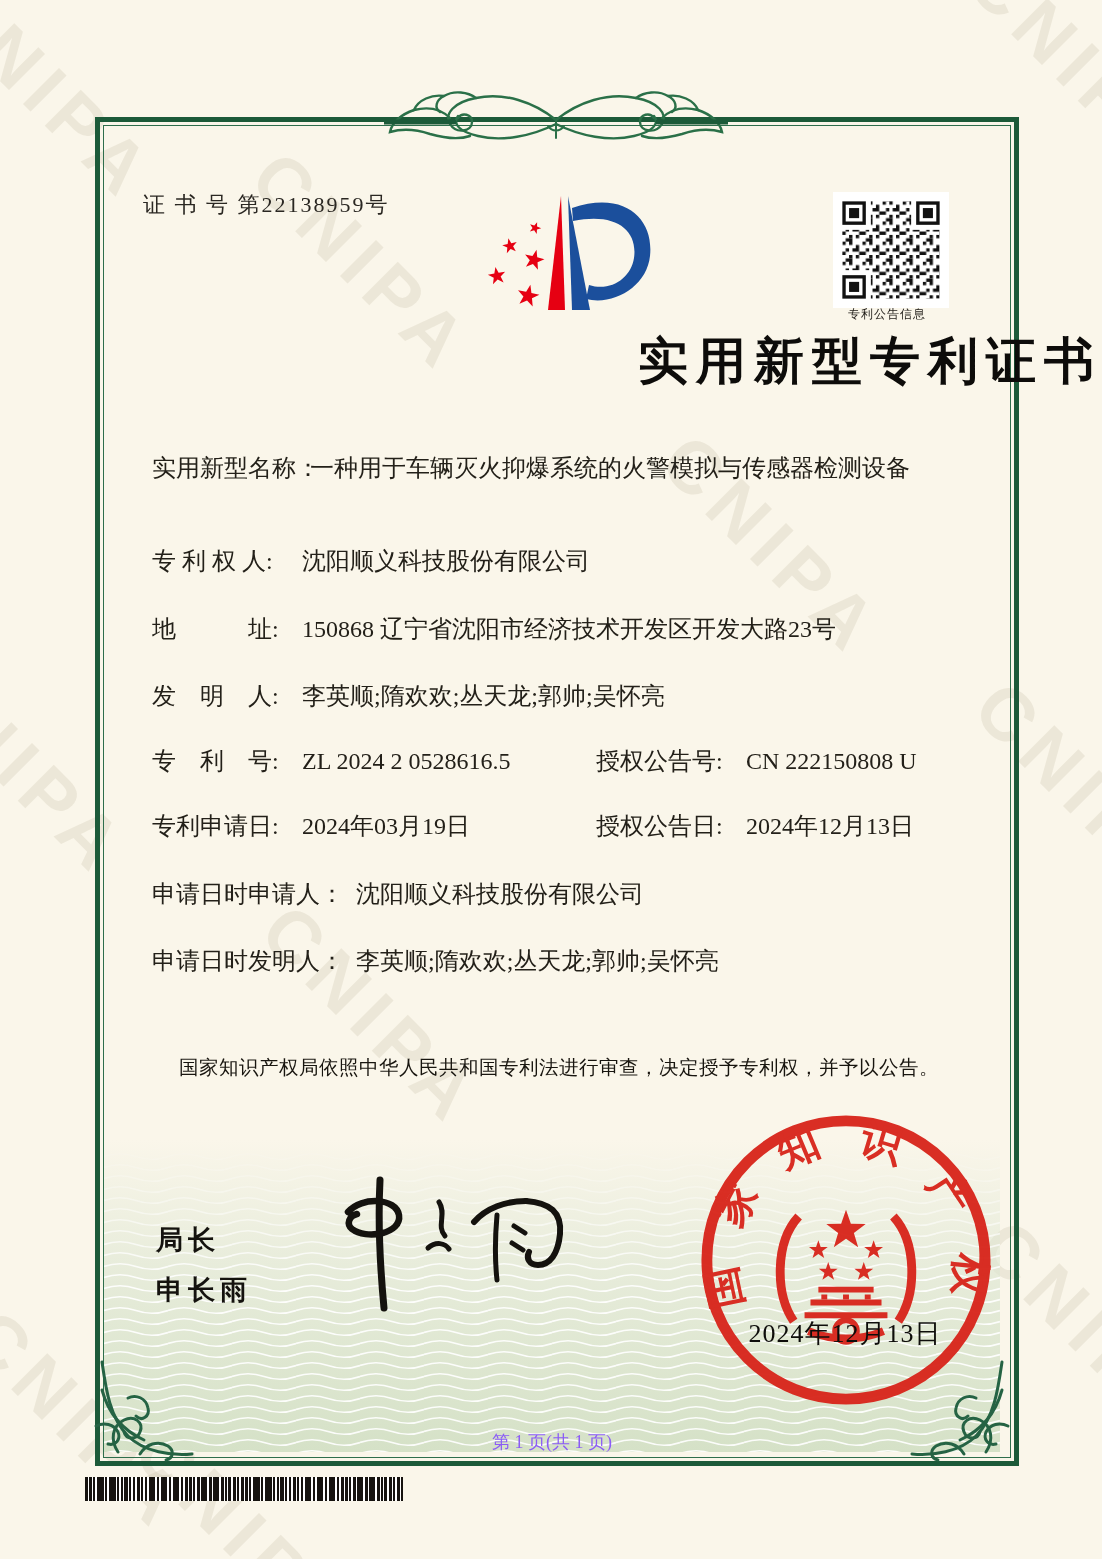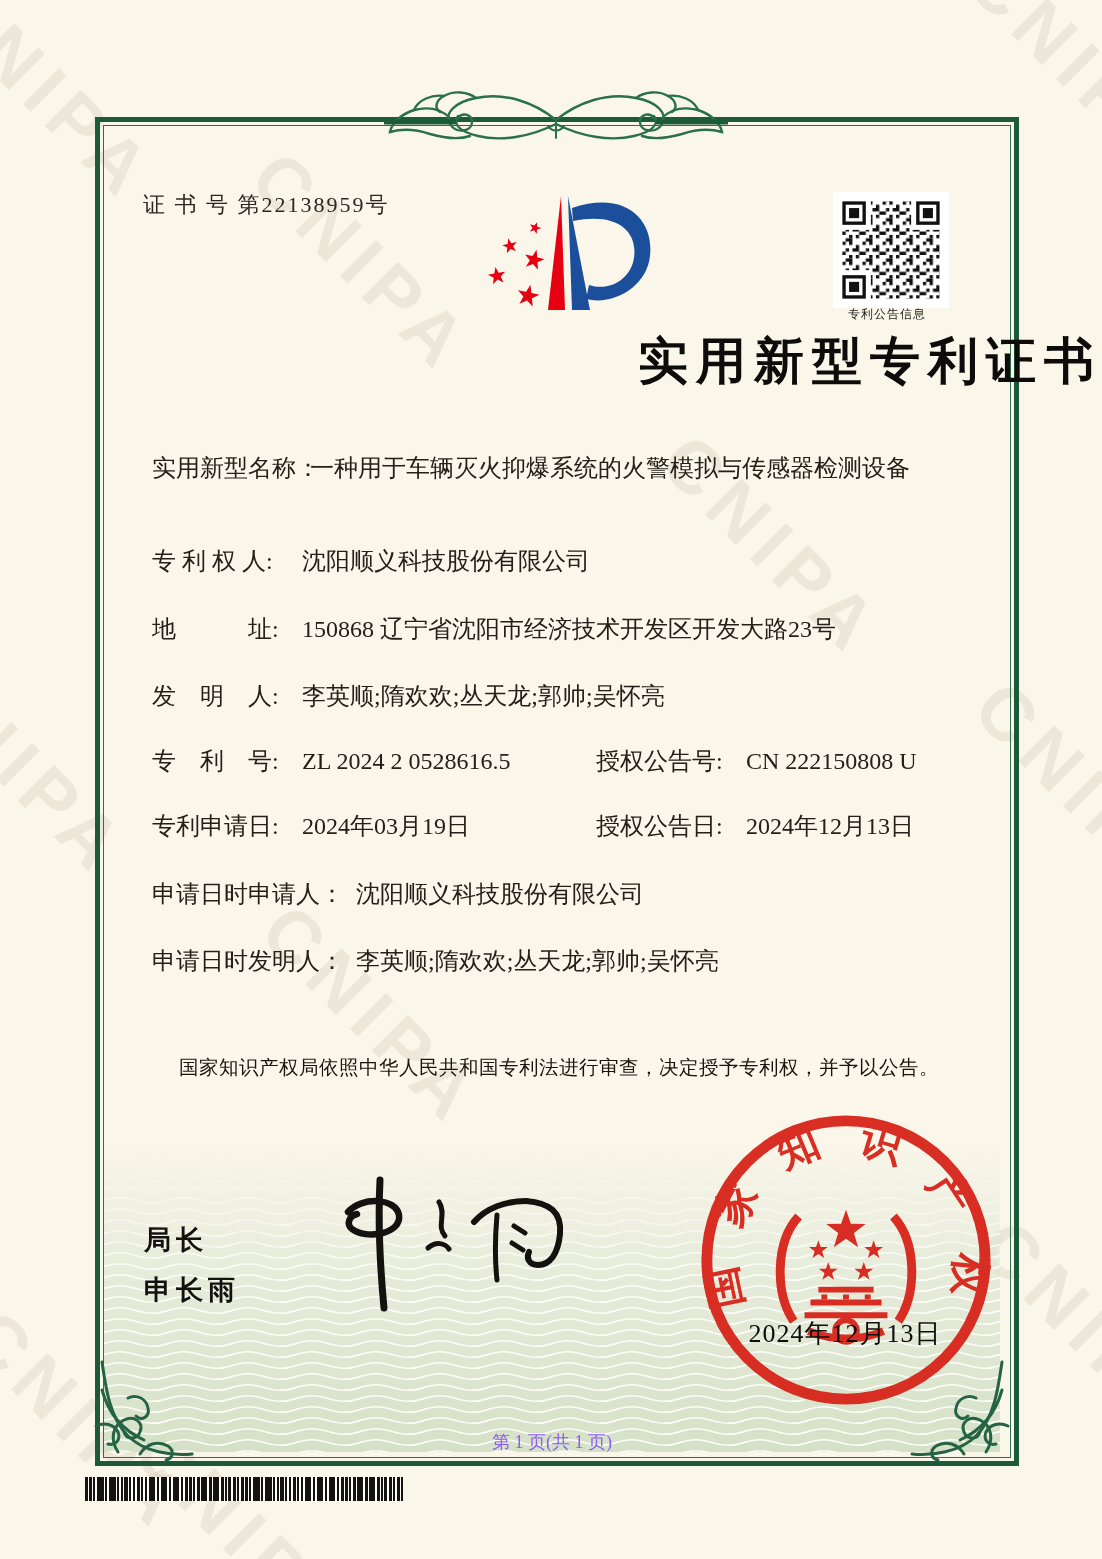--- a/index.html
+++ b/index.html
@@ -46,21 +46,21 @@
   
   .row{position:absolute;left:152px;font-size:24px;white-space:nowrap;color:#232019;}
   .row .lbl{display:inline-block;width:150px;}
   .row .lbl.w158{width:158px;}
   .row .lbl.w200{width:204px;}
   .row.rcol{left:596px;}
   
   .stmt{position:absolute;left:140px;width:850px;font-size:19.5px;letter-spacing:.5px;line-height:44px;color:#18150f;}
   .stmt .l1{text-indent:2em;}
   
-  .director{position:absolute;left:144px;font-family:"Liberation Sans","DejaVu Sans",sans-serif;
+  .director{position:absolute;left:156px;font-family:"Liberation Sans","DejaVu Sans",sans-serif;
     font-size:27px;font-weight:600;letter-spacing:5px;color:#14120e;}
   .signature{position:absolute;left:318px;top:1168px;width:272px;height:152px;}
   
   .seal{position:absolute;left:698px;top:1112px;width:296px;height:296px;opacity:.96;}
   .sealdate{position:absolute;left:720px;top:1316px;width:250px;text-align:center;
     font-size:26px;color:#0e0d0b;letter-spacing:1px;}
   
   .pagefoot{position:absolute;left:95px;top:1430px;width:914px;text-align:center;font-size:18px;color:#8b5cf6;}
   .barcode{
     position:absolute;left:85px;top:1477px;width:318px;height:24px;background:#fff;

